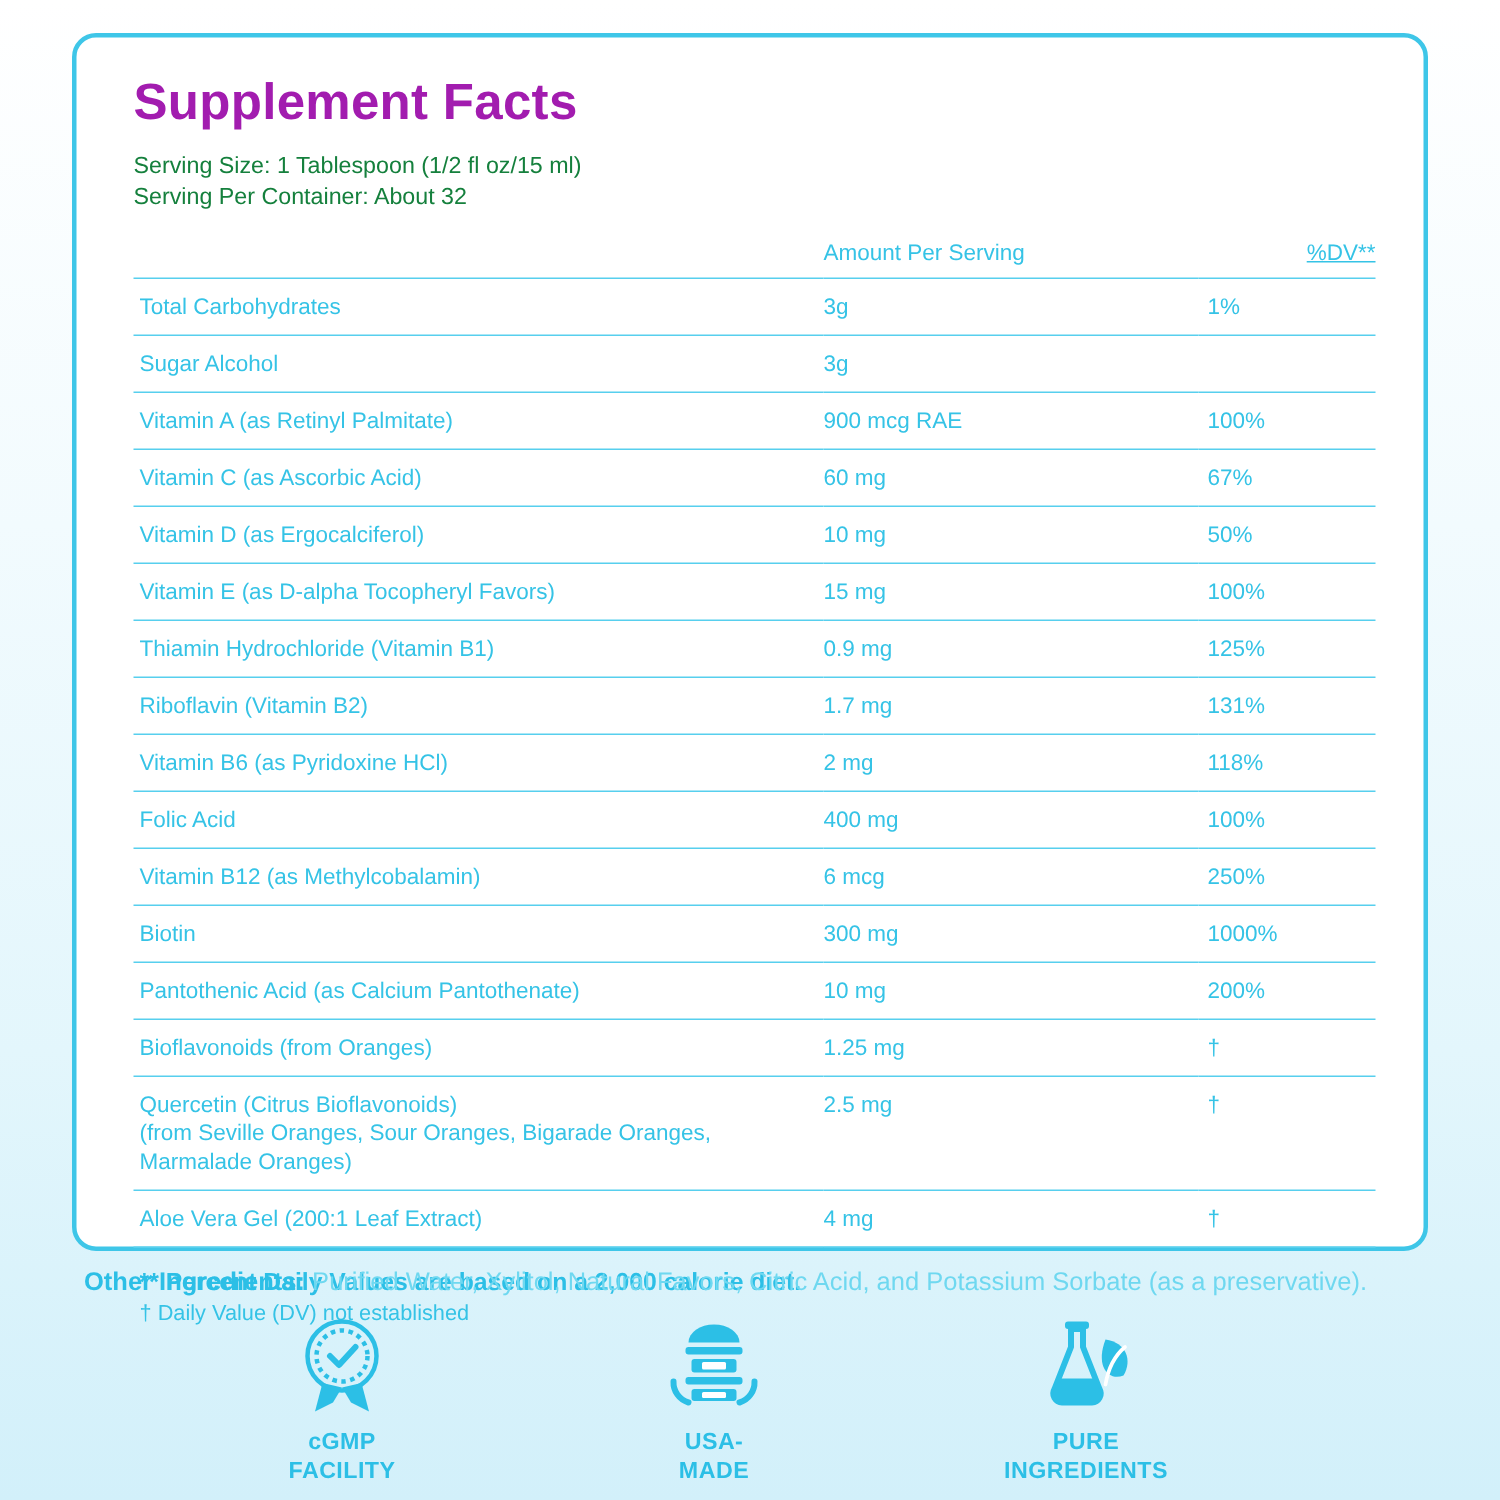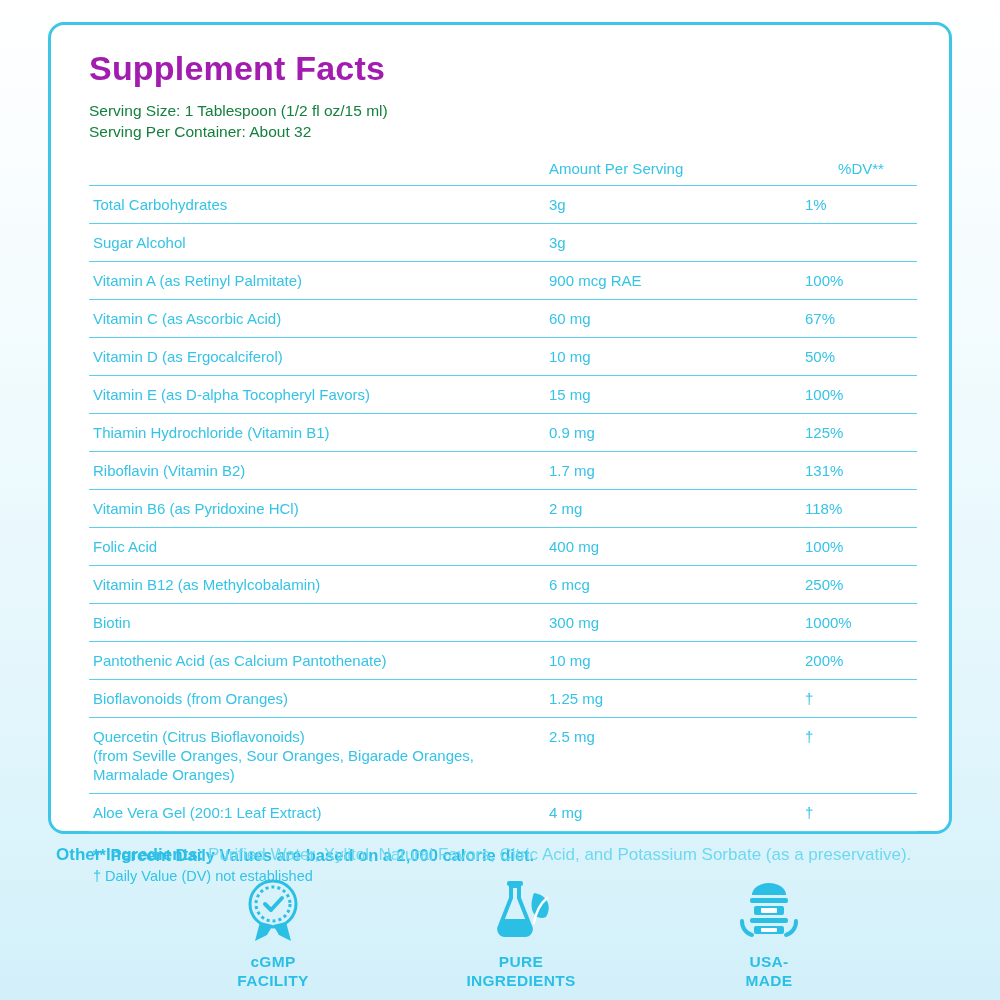--- a/index.html
+++ b/index.html
@@ -58,21 +58,21 @@
 
   table.facts th {
     font-size: 15px;
     font-weight: normal;
     color: #35c3e6;
     text-align: left;
     padding: 4px 0 8px 0;
     vertical-align: bottom;
   }
   table.facts th.amt-head { text-align: left; padding-left: 0; }
-  table.facts th.dv-head  { text-align: center; padding-left: 6px; }
+  table.facts th.dv-head  { text-align: right; padding-left: 6px; text-decoration: underline; }
 
   table.facts td {
     font-size: 15px;
     color: #35c3e6;
     padding: 9px 0 9px 0;
     border-top: 1.5px solid #57cfee;
     vertical-align: top;
     line-height: 19px;
   }
   table.facts tr.head-row th { border-bottom: 1.5px solid #57cfee; }
@@ -110,21 +110,20 @@
     font-weight: bold;
   }
   .badges {
     position: absolute;
     left: 0;
     top: 876px;
     width: 952px;
     display: flex;
     justify-content: center;
     gap: 78px;
-    margin-left: 45px;
   }
   .badge {
     width: 170px;
     text-align: center;
     color: #2cbfe6;
   }
   .badge .glyph {
     height: 68px;
     display: flex;
     align-items: center;
@@ -270,48 +269,48 @@
         </svg>
       </div>
       <div class="blabel">
         <div>cGMP</div>
         <div>FACILITY</div>
       </div>
     </div>
 
     <div class="badge">
       <div class="glyph">
-        <svg width="74" height="66" viewBox="0 0 74 66">
-          <rect x="23" y="4" width="16" height="5" rx="2" fill="#2cbfe6"></rect>
-          <path d="M27 9 v12 l-11 28 a6 6 0 0 0 5 9 h20 a6 6 0 0 0 5 -9 l-11 -28 v-12 z" fill="none" stroke="#2cbfe6" stroke-width="4" stroke-linejoin="round"></path>
-          <path d="M19 42 h24 l4 10 a5 5 0 0 1 -4 7 h-24 a5 5 0 0 1 -4 -7 z" fill="#2cbfe6"></path>
-          <path d="M50 16 c14 2 18 14 12 24 c-10 4 -19 -6 -12 -24 z" fill="#2cbfe6"></path>
-          <path d="M50 46 c2 -12 7 -20 13 -25" fill="none" stroke="#ffffff" stroke-width="2.5" stroke-linecap="round"></path>
-        </svg>
-      </div>
-      <div class="blabel">
-        <div>PURE</div>
-        <div>INGREDIENTS</div>
-      </div>
-    </div>
-
-    <div class="badge">
-      <div class="glyph">
         <svg width="70" height="66" viewBox="0 0 70 66">
           <path d="M18 18 a17 12 0 0 1 34 0 z" fill="#2cbfe6"></path>
           <rect x="16" y="21" width="38" height="5" rx="2" fill="#2cbfe6"></rect>
           <rect x="20" y="29" width="30" height="9" rx="2" fill="#2cbfe6"></rect>
           <rect x="27" y="31" width="16" height="5" rx="1" fill="#ffffff"></rect>
           <rect x="16" y="41" width="38" height="5" rx="2" fill="#2cbfe6"></rect>
           <rect x="20" y="49" width="30" height="8" rx="2" fill="#2cbfe6"></rect>
           <rect x="27" y="51" width="16" height="4" rx="1" fill="#ffffff"></rect>
           <path d="M8 44 a14 14 0 0 0 10 14" fill="none" stroke="#2cbfe6" stroke-width="4" stroke-linecap="round"></path>
           <path d="M62 44 a14 14 0 0 1 -10 14" fill="none" stroke="#2cbfe6" stroke-width="4" stroke-linecap="round"></path>
         </svg>
       </div>
       <div class="blabel">
         <div>USA-</div>
         <div>MADE</div>
       </div>
     </div>
 
+    <div class="badge">
+      <div class="glyph">
+        <svg width="74" height="66" viewBox="0 0 74 66">
+          <rect x="23" y="4" width="16" height="5" rx="2" fill="#2cbfe6"></rect>
+          <path d="M27 9 v12 l-11 28 a6 6 0 0 0 5 9 h20 a6 6 0 0 0 5 -9 l-11 -28 v-12 z" fill="none" stroke="#2cbfe6" stroke-width="4" stroke-linejoin="round"></path>
+          <path d="M19 42 h24 l4 10 a5 5 0 0 1 -4 7 h-24 a5 5 0 0 1 -4 -7 z" fill="#2cbfe6"></path>
+          <path d="M50 16 c14 2 18 14 12 24 c-10 4 -19 -6 -12 -24 z" fill="#2cbfe6"></path>
+          <path d="M50 46 c2 -12 7 -20 13 -25" fill="none" stroke="#ffffff" stroke-width="2.5" stroke-linecap="round"></path>
+        </svg>
+      </div>
+      <div class="blabel">
+        <div>PURE</div>
+        <div>INGREDIENTS</div>
+      </div>
+    </div>
+
   </div>
 </div>
 
 </body></html>

